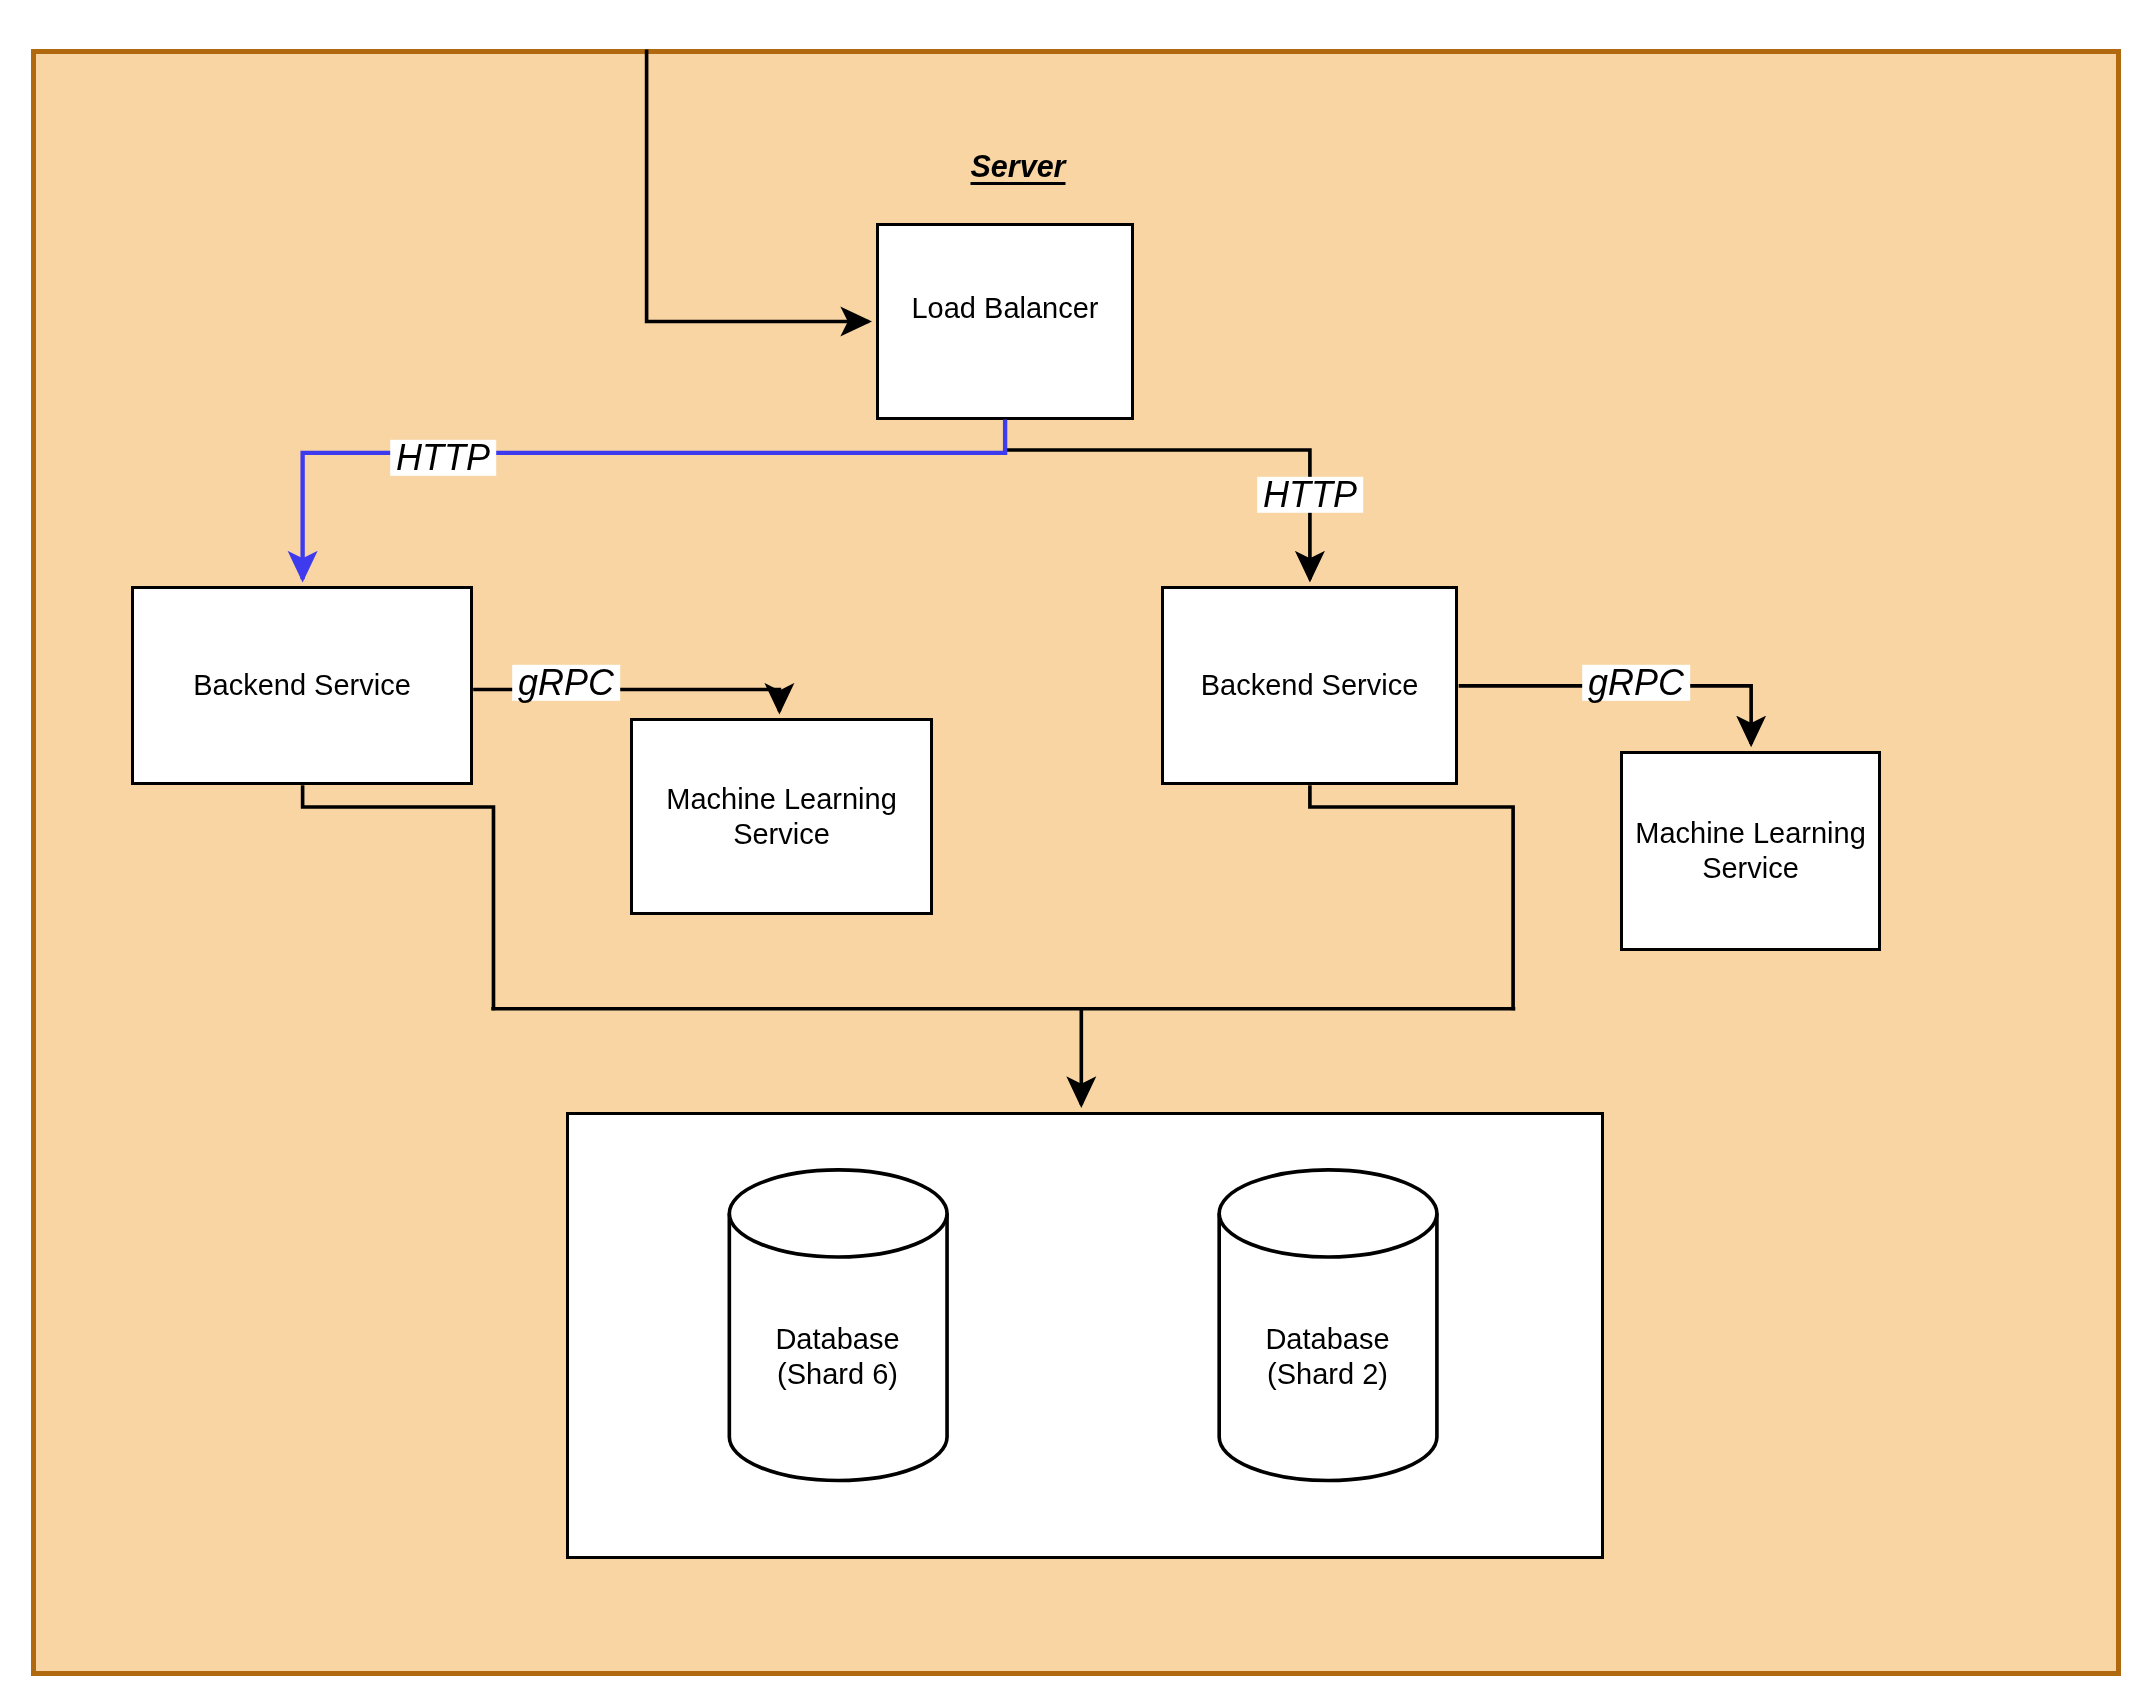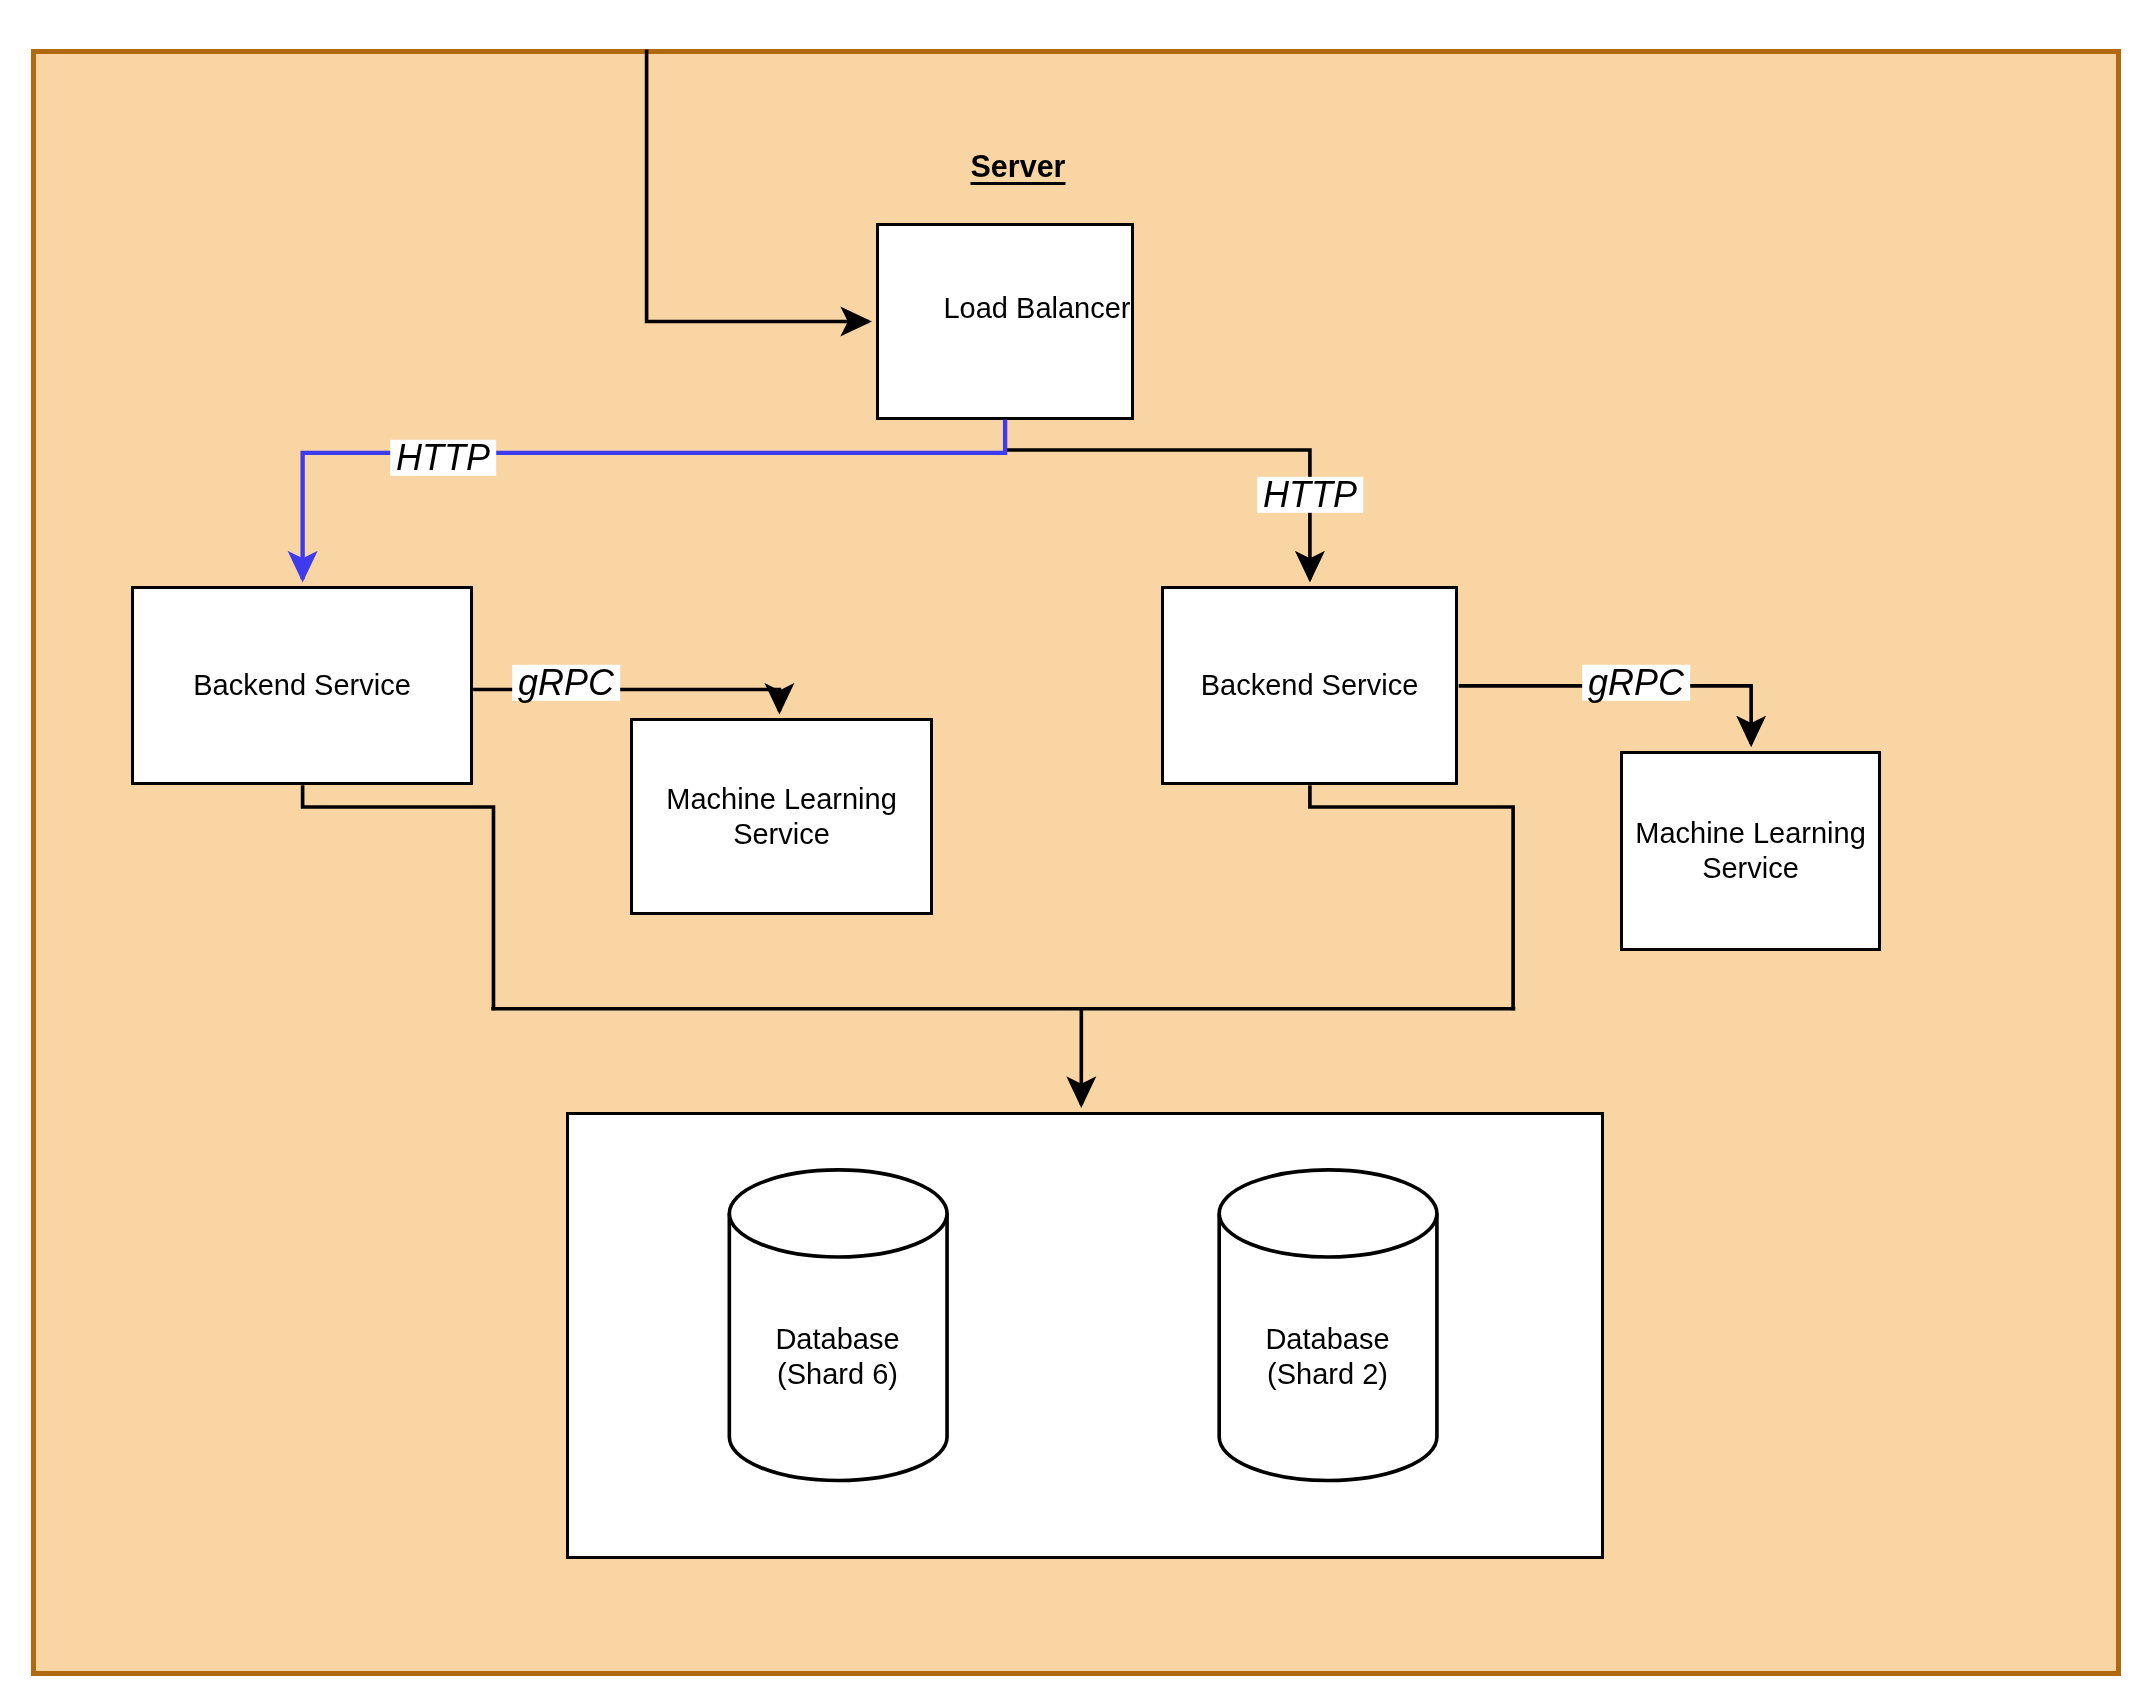--- a/index.html
+++ b/index.html
@@ -40,21 +40,21 @@
     text-align:center;font-size:29px;line-height:35px;
   }
   .edge-label{
     position:absolute;transform:translate(-50%,-50%);
     background:var(--label-bg);padding:2.2px 5.8px;
     font-size:36px;line-height:32px;white-space:nowrap;font-style:italic;
   }
   .group-title{
     position:absolute;left:873px;top:149px;width:290px;text-align:center;
     font-size:30.5px;line-height:35px;font-weight:bold;
-    text-decoration:underline;text-decoration-thickness:2.9px;text-underline-offset:5.1px;
+    text-decoration:underline;text-decoration-thickness:2.9px;text-underline-offset:5.1px;font-style:italic;
   }
   .cyl-label{
     position:absolute;width:203px;text-align:center;
     font-size:29px;line-height:35px;
   }
 </style>
 </head>
 <body>
 
 <div class="server-group"></div>
@@ -100,21 +100,21 @@
   </g>
   <g>
     <path class="cyl" d="M 1680 1672 L 1680 1980 A 150 60 0 0 0 1980 1980 L 1980 1672"></path>
     <ellipse class="cyl" cx="1830" cy="1672" rx="150" ry="60"></ellipse>
   </g>
 </svg>
 
 <div class="labels">
   <div class="group-title">Server</div>
 
-  <div class="node-label" style="left:876px;top:223px;width:258px;height:171px;padding-left:32px;">Load Balancer</div>
+  <div class="node-label" style="left:876px;top:223px;width:258px;height:171px;">Load Balancer</div>
 
   <div class="node-label" style="left:131px;top:586px;width:342px;height:199px;">Backend Service</div>
 
   <div class="node-label" style="left:1161px;top:586px;width:297px;height:199px;">Backend Service</div>
 
   <div class="node-label" style="left:630px;top:718px;width:303px;height:197px;">Machine Learning Service</div>
 
   <div class="node-label" style="left:1620px;top:751px;width:261px;height:200px;">Machine Learning Service</div>
 
   <div class="cyl-label" style="left:736px;top:1322px;">Database (Shard 6)</div>

